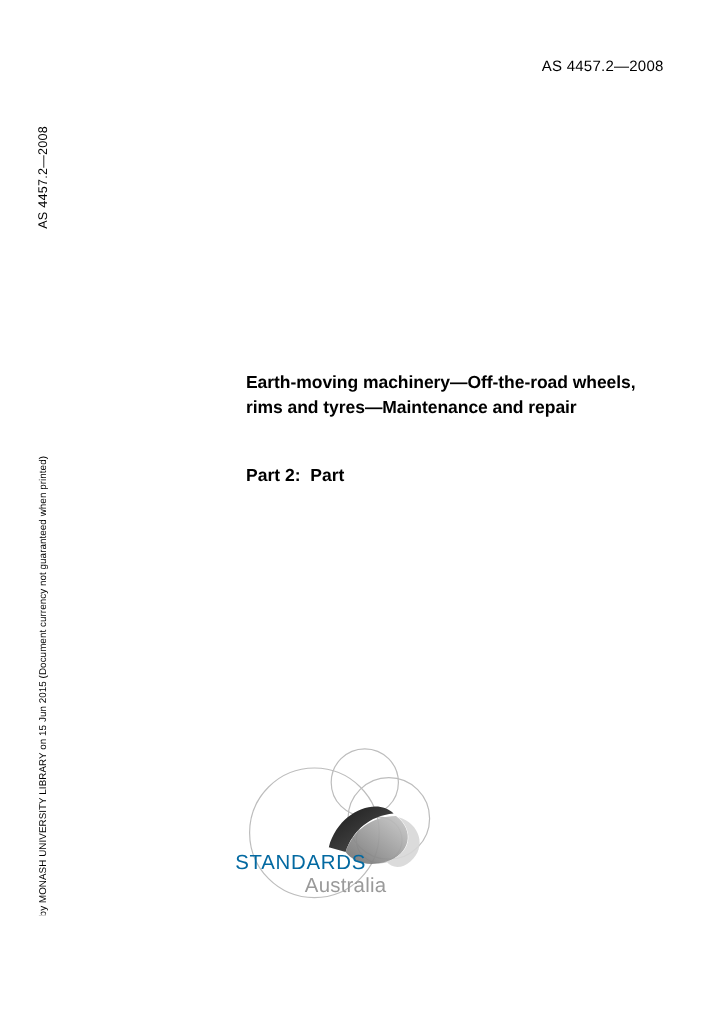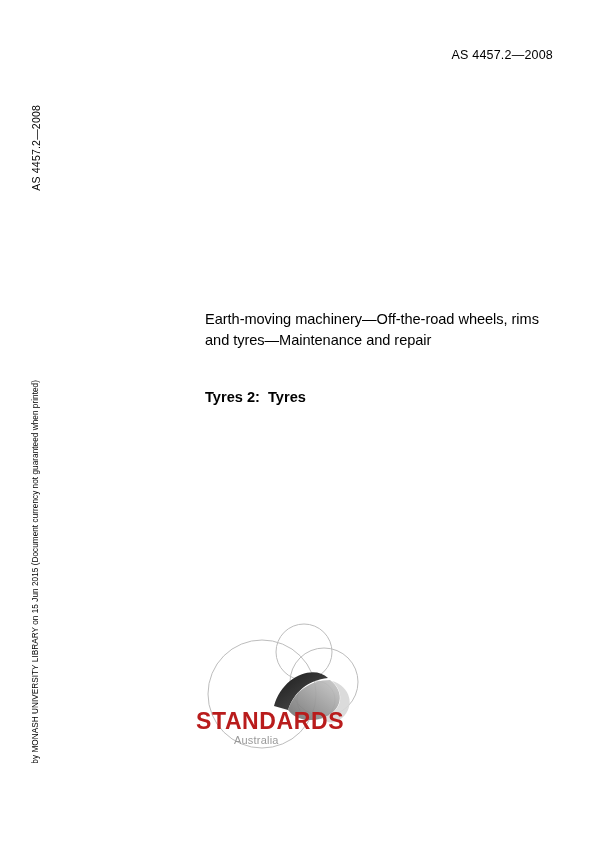--- a/index.html
+++ b/index.html
@@ -72,21 +72,21 @@
     font-size: 9.5px;
     vertical-align: super;
     line-height: 0;
   }
   .doc-title {
     position: absolute;
     left: 205px;
     top: 309px;
     width: 352px;
     font-size: 14.6px;
-    font-weight: normal;
+    font-weight: bold;
     line-height: 1.42;
     letter-spacing: -0.05px;
   }
   .doc-part {
     position: absolute;
     left: 205px;
     top: 389px;
     font-size: 14.6px;
     font-weight: bold;
     letter-spacing: 0px;
@@ -106,50 +106,50 @@
     left: 0;
     top: 0;
   }
   .logo-text {
     position: absolute;
     left: 0;
     top: 90px;
     width: 200px;
   }
   .logo-standards {
-    font-size: 23px;
-    font-weight: bold;
+    font-size: 17px;
+    font-weight: normal;
     letter-spacing: 0.6px;
-    color: #b91c1c;
+    color: #0369a1;
     line-height: 1;
   }
   .logo-australia {
-    font-size: 11px;
+    font-size: 17px;
     color: #9a9a9a;
     letter-spacing: 0.2px;
     margin-top: 2px;
-    margin-left: 38px;
+    margin-left: 58px;
     line-height: 1;
   }
 </style>
 </head>
 <body>
 
 <div class="page">
 
   <div class="header-designation">AS 4457.2—2008</div>
 
   <div class="side-designation">AS 4457.2—2008</div>
 
   <div class="side-accessed">Accessed by MONASH UNIVERSITY LIBRARY on 15 Jun 2015 (Document currency not guaranteed when printed)</div>
 
 
   <div class="doc-title">Earth-moving machinery—Off-the-road wheels, rims and tyres—Maintenance and repair</div>
 
-  <div class="doc-part">Tyres 2:  Tyres</div>
+  <div class="doc-part">Part 2:  Part</div>
 
   <div class="logo-wrap">
     <svg class="logo-svg" width="210" height="160" viewBox="0 0 210 160">
       <defs>
         <linearGradient id="gdark" x1="0" y1="0" x2="1" y2="1">
           <stop offset="0%" stop-color="#1a1a1a"></stop>
           <stop offset="100%" stop-color="#555555"></stop>
         </linearGradient>
         <linearGradient id="gmid" x1="0" y1="1" x2="1" y2="0">
           <stop offset="0%" stop-color="#6e6e6e"></stop>

